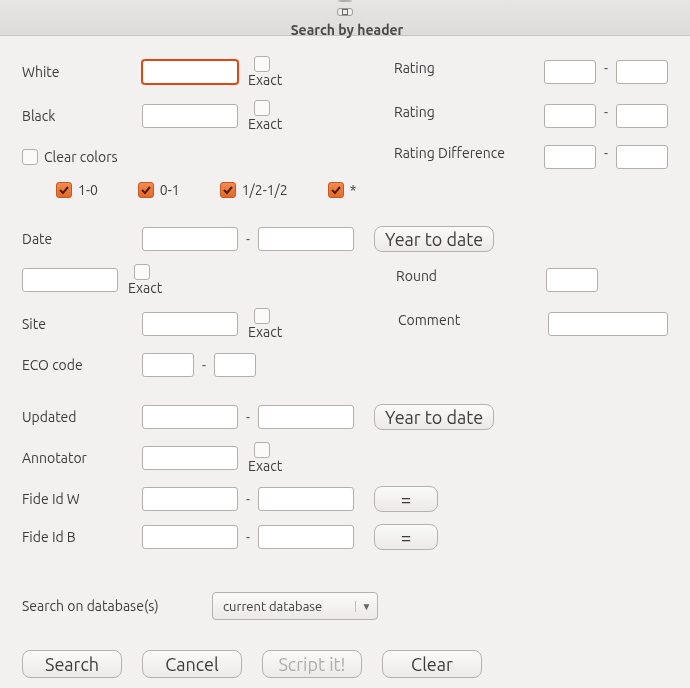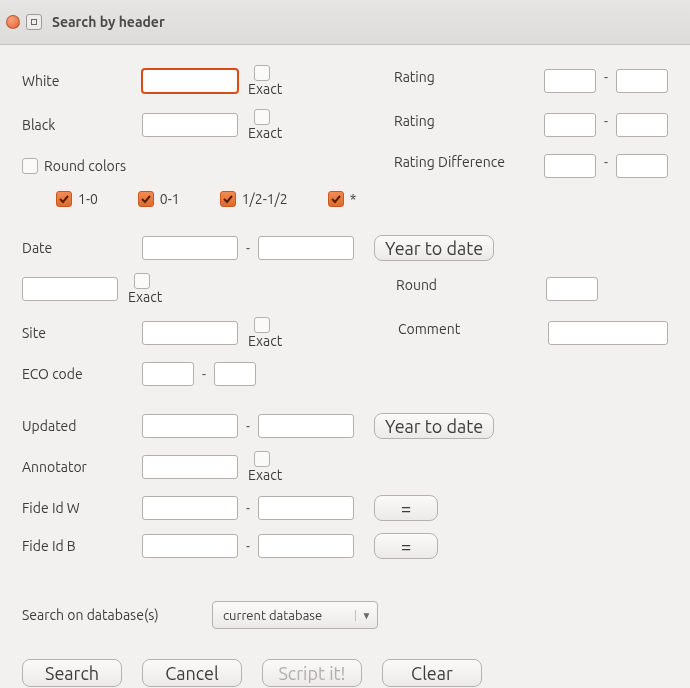--- a/index.html
+++ b/index.html
@@ -7,27 +7,28 @@
     margin: 0;
     font-family: "Ubuntu", "Segoe UI", Arial, sans-serif;
     font-size: 14px;
     color: #3c3c3c;
     background: #f2f1f0;
     width: 690px;
     height: 688px;
     overflow: hidden;
   }
   .titlebar {
-    height: 45px;
+    height: 36px;
     background: linear-gradient(#e7e5e4, #dedcda);
     border-bottom: 1px solid #c6c4c2;
     display: flex;
     align-items: center;
     padding: 0 6px;
     gap: 6px;
+    flex-direction: column;
   }
   .tb-btn {
     width: 14px; height: 14px;
     border-radius: 50%;
     border: 1px solid rgba(0,0,0,0.25);
     display: inline-block;
   }
   .tb-close { background: radial-gradient(circle at 35% 30%, #f9a27c, #e65f2f); }
   .tb-min-wrap {
     width: 16px; height: 16px;
@@ -178,21 +179,21 @@
     <div class="right-col">
       <span class="right-lbl">Rating</span>
       <input type="text" class="w-sm" value="" style="">
       <span class="dash">-</span>
       <input type="text" class="w-sm" value="" style="">
     </div>
   </div>
 
   <div class="row">
     <span class="chk"></span>
-    <span>Round colors</span>
+    <span>Clear colors</span>
     <div class="right-col">
       <span class="right-lbl">Rating Difference</span>
       <input type="text" class="w-sm" value="" style="">
       <span class="dash">-</span>
       <input type="text" class="w-sm" value="" style="">
     </div>
   </div>
 
   <div class="results-row">
     <span class="result-item">

